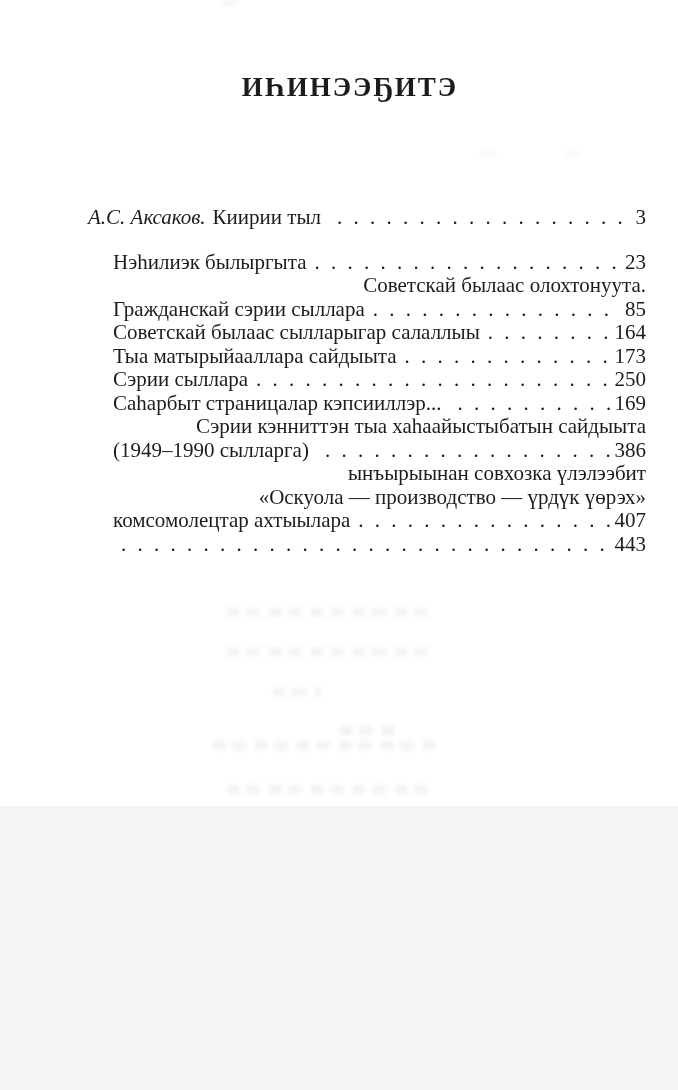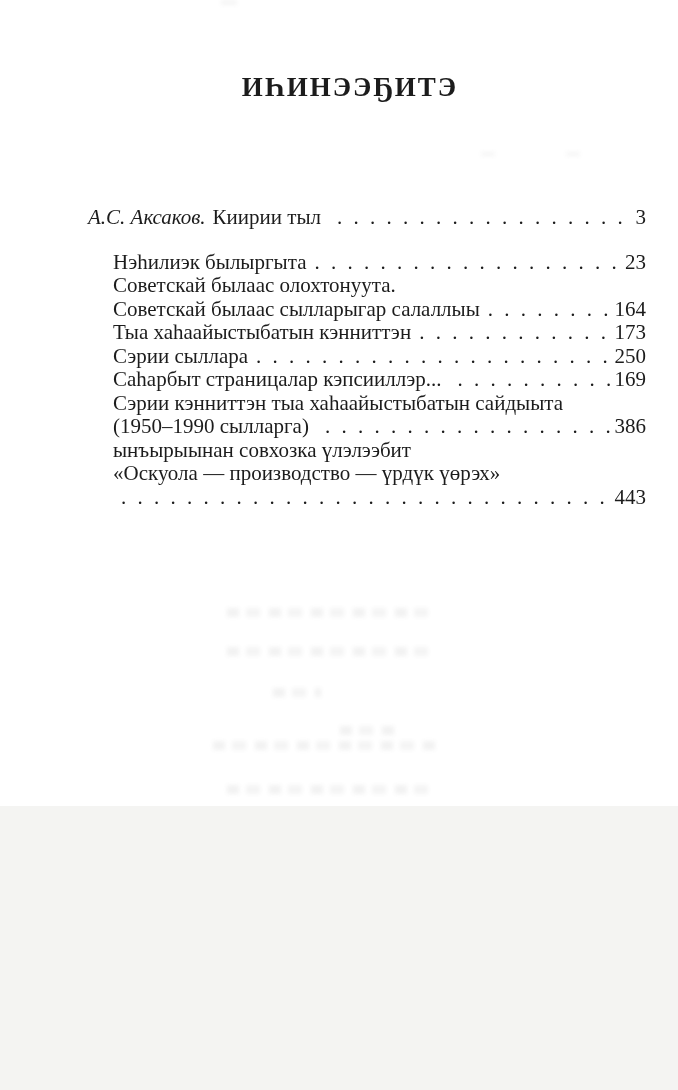--- a/index.html
+++ b/index.html
@@ -36,21 +36,21 @@
     line-height:23.5px;
     margin-left:21px;
   }
   .row{
     display:flex;
     align-items:baseline;
     white-space:nowrap;
   }
   .row .t{flex:0 0 auto;}
   .row .author{font-style:italic;margin-right:7px;}
-  .indent{padding-left:25px;}
+  .indent{padding-left:25px;justify-content:flex-end;}
   .gap-top{margin-top:21px;}
   .leader{
     flex:1 1 auto;
     overflow:hidden;
     white-space:nowrap;
     margin-left:8px;
     margin-right:5px;
     min-width:0;
   }
   .leader.wide-gap{margin-left:16px;}
@@ -106,29 +106,34 @@
     <div class="row indent gap-top">
       <span class="t">Нэһилиэк былыргыта</span>
       <span class="leader"></span>
       <span class="pagenum">23</span>
     </div>
 
     <div class="row indent">
       <span class="t">Советскай былаас олохтонуута.</span>
     </div>
 
+    <div class="row indent">
+      <span class="t">Гражданскай сэрии сыллара</span>
+      <span class="leader"></span>
+      <span class="pagenum">85</span>
+    </div>
 
     <div class="row indent">
       <span class="t">Советскай былаас сылларыгар салаллыы</span>
       <span class="leader"></span>
       <span class="pagenum">164</span>
     </div>
 
     <div class="row indent">
-      <span class="t">Тыа хаһаайыстыбатын кэнниттэн</span>
+      <span class="t">Тыа матырыйааллара сайдыыта</span>
       <span class="leader"></span>
       <span class="pagenum">173</span>
     </div>
 
     <div class="row indent">
       <span class="t">Сэрии сыллара</span>
       <span class="leader"></span>
       <span class="pagenum">250</span>
     </div>
 
@@ -136,33 +141,38 @@
       <span class="t">Саһарбыт страницалар кэпсииллэр...</span>
       <span class="leader wide-gap"></span>
       <span class="pagenum">169</span>
     </div>
 
     <div class="row indent">
       <span class="t">Сэрии кэнниттэн тыа хаһаайыстыбатын сайдыыта</span>
     </div>
 
     <div class="row indent">
-      <span class="t">(1950–1990 сылларга)</span>
+      <span class="t">(1949–1990 сылларга)</span>
       <span class="leader wide-gap"></span>
       <span class="pagenum">386</span>
     </div>
 
     <div class="row indent">
       <span class="t">ынъырыынан совхозка үлэлээбит</span>
     </div>
 
     <div class="row indent">
       <span class="t">«Оскуола — производство — үрдүк үөрэх»</span>
     </div>
 
+    <div class="row indent">
+      <span class="t">комсомолецтар ахтыылара</span>
+      <span class="leader"></span>
+      <span class="pagenum">407</span>
+    </div>
 
     <div class="row indent">
       <span class="leader"></span>
       <span class="pagenum">443</span>
     </div>
 
   </div>
 
   <div class="ghost" style="left:227px;top:608px;width:206px;"></div>
   <div class="ghost" style="left:227px;top:647px;width:210px;"></div>

